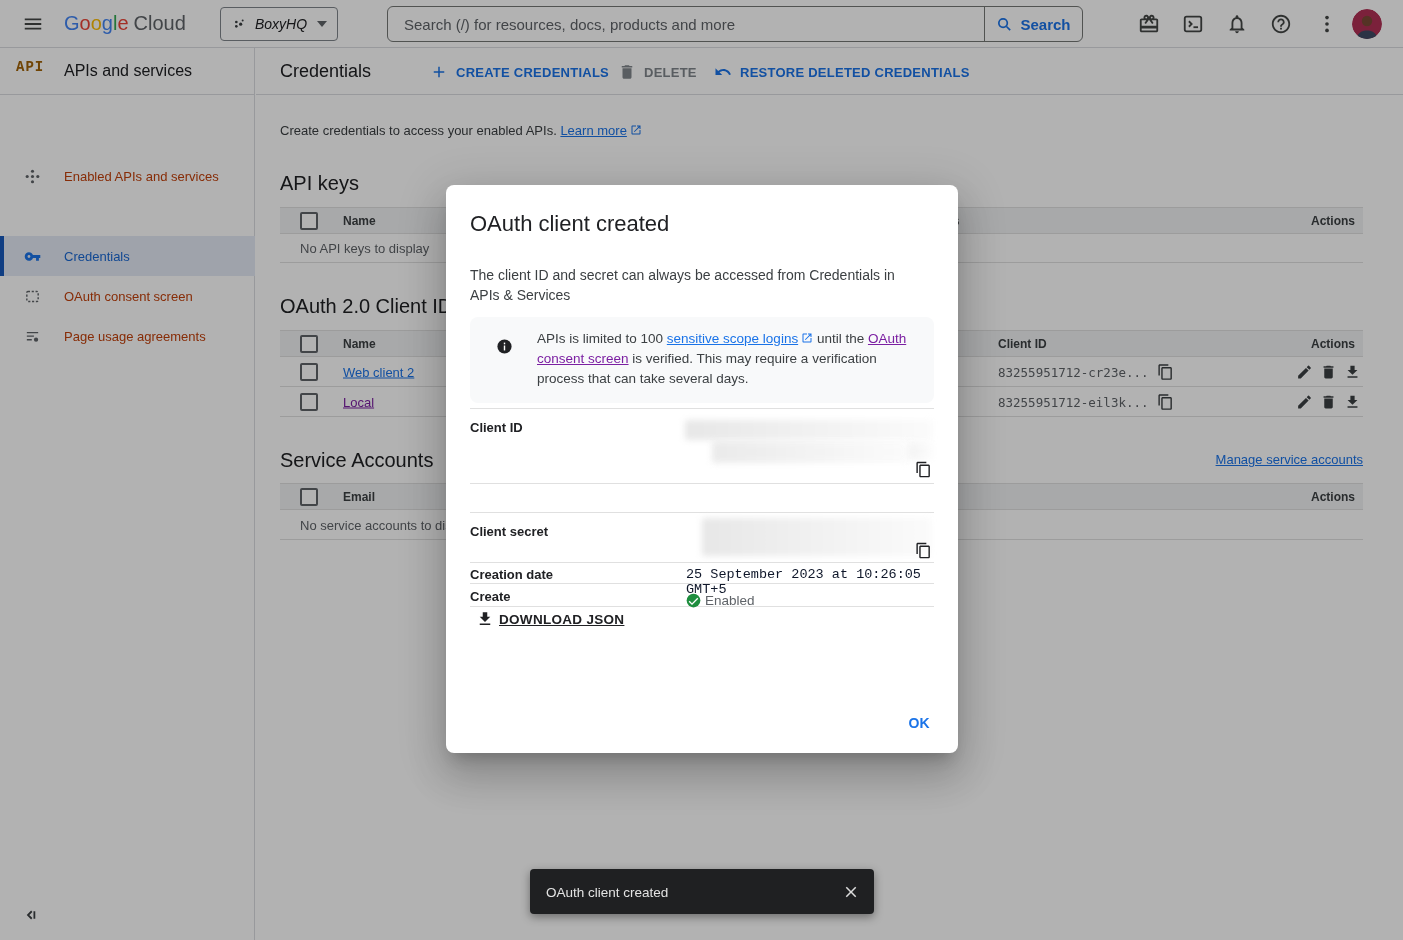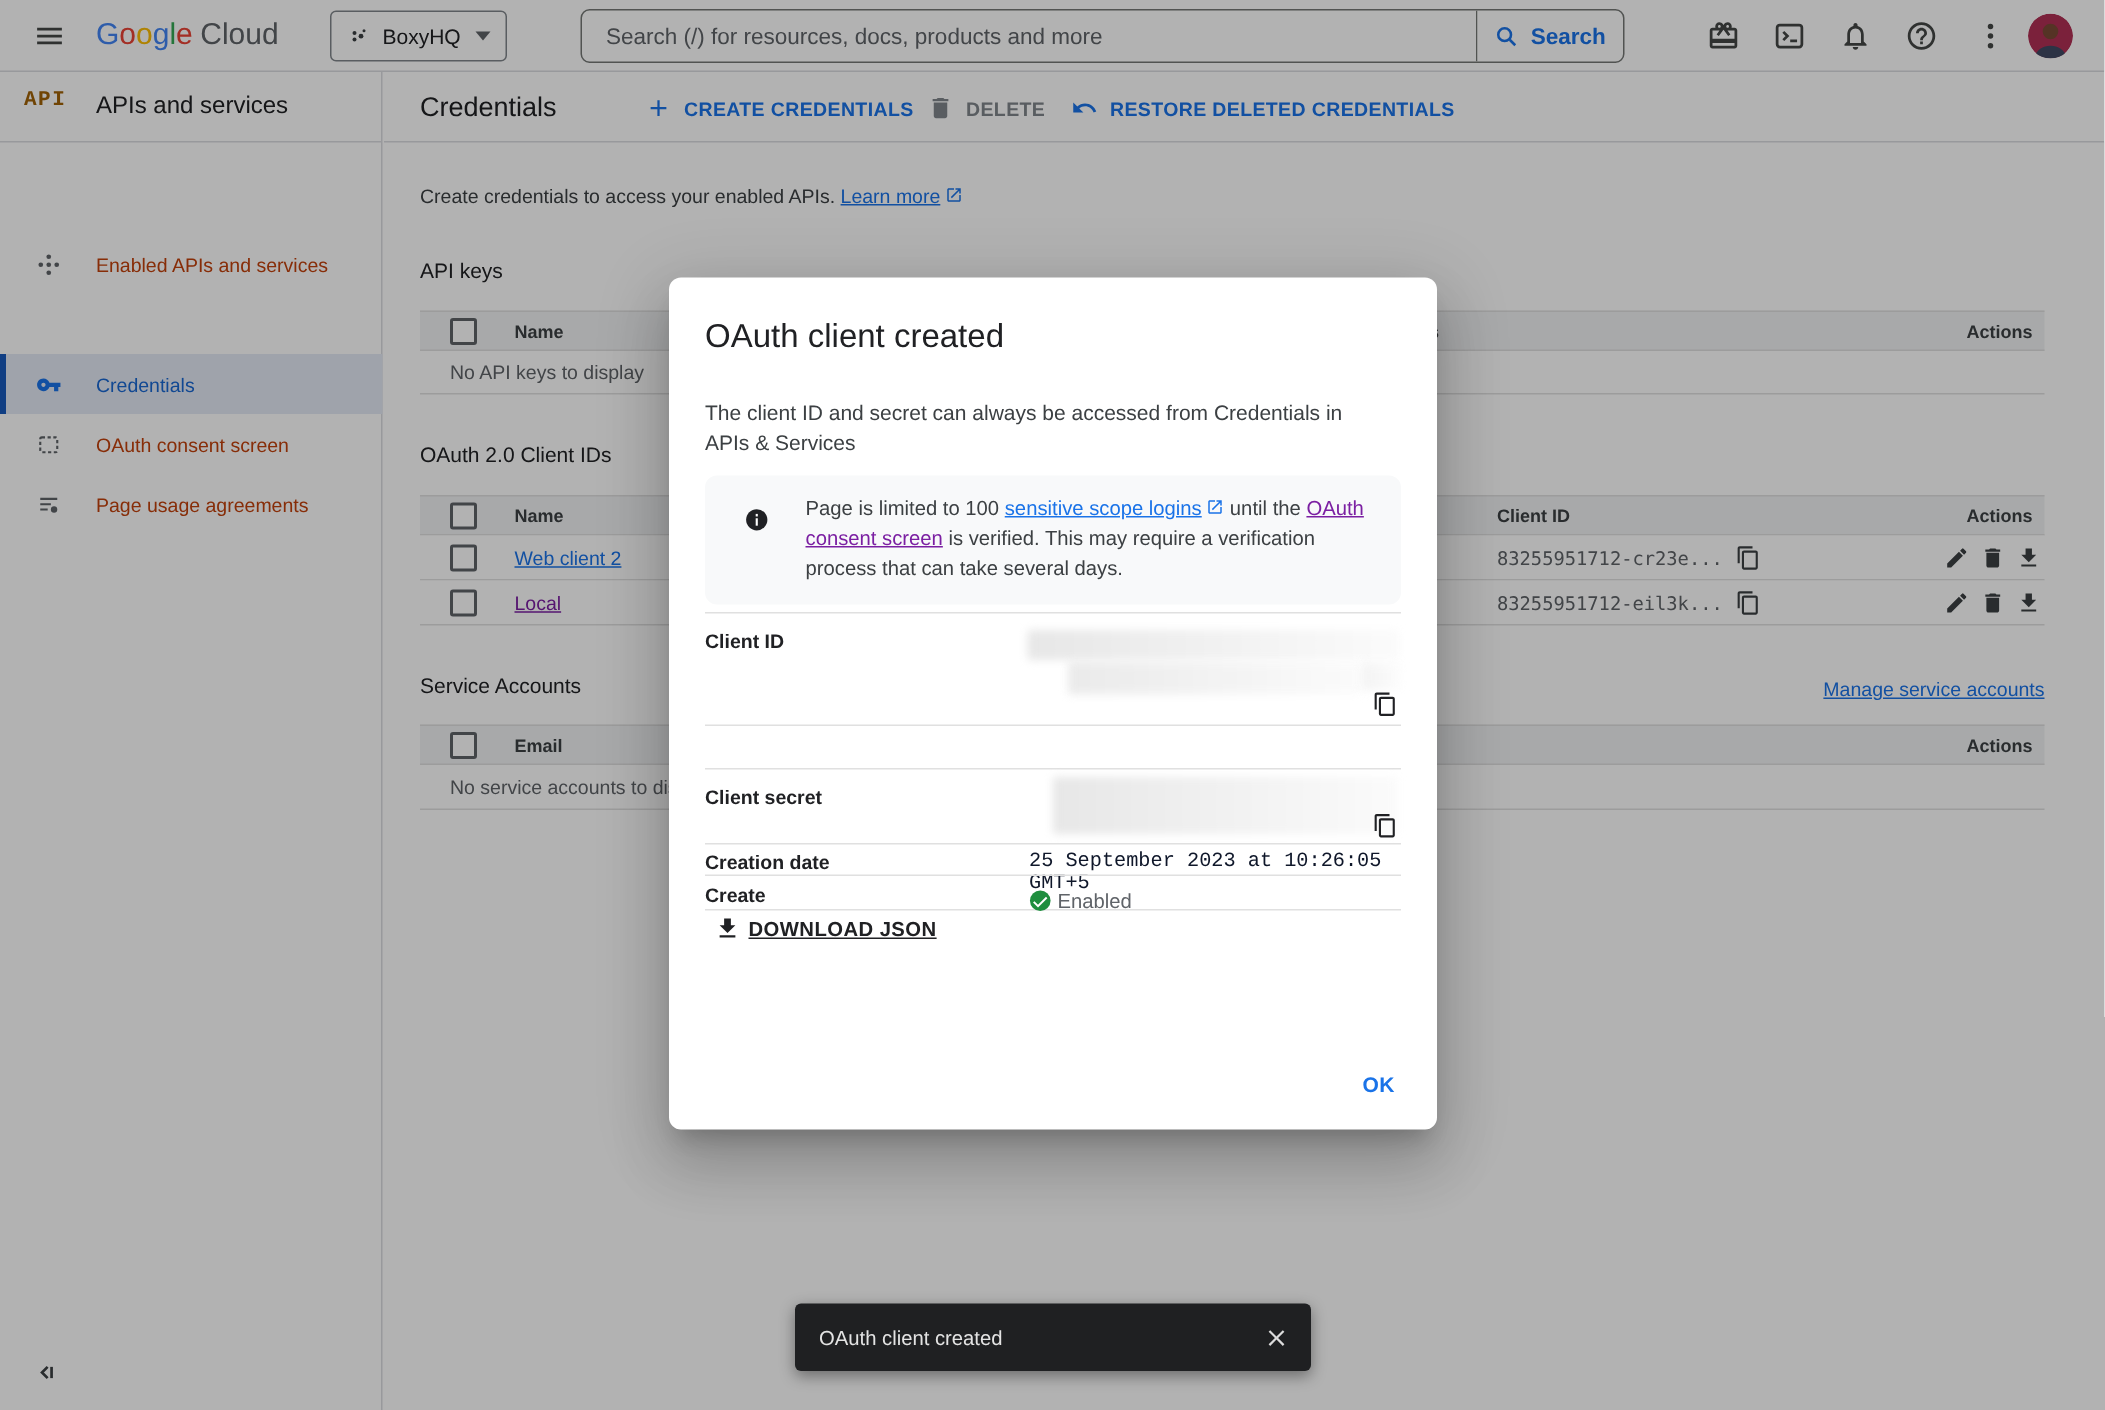--- a/index.html
+++ b/index.html
@@ -6,21 +6,21 @@
   html,body { width:1403px; height:940px; }
   body { font-family: "Liberation Sans", sans-serif; background:#fff; color:#202124; overflow:hidden; }
   .screen { position:relative; width:1403px; height:940px; background:#fff; overflow:hidden; }
 
   
   .topbar { position:absolute; left:0; top:0; width:1403px; height:48px; background:#fff; border-bottom:1px solid #dadce0; z-index:2; }
   .hamburger { position:absolute; left:22px; top:13px; width:22px; height:22px; cursor:pointer; color:#444746; }
   .brand { position:absolute; left:64px; top:12px; font-size:20px; letter-spacing:0; }
   .brand .cloud { color:#5f6368; margin-left:5px; }
   .g-b{color:#4285F4}.g-r{color:#EA4335}.g-y{color:#FBBC05}.g-g{color:#34A853}
-  .project-btn { position:absolute; left:220px; top:7px; height:34px; width:118px; border:1px solid #80868b; border-radius:4px; display:flex; align-items:center; padding:0 10px; gap:8px; background:#fff; cursor:pointer; }
+  .project-btn { position:absolute; left:220px; top:7px; height:34px; width:118px; border:1px solid #80868b; border-radius:4px; display:flex; align-items:center; padding:0 10px; gap:8px; background:#fff; cursor:pointer;font-style:italic; }
   .project-btn .plabel { font-size:14px; color:#202124; }
   .caret { width:0; height:0; border-left:5px solid transparent; border-right:5px solid transparent; border-top:6px solid #5f6368; margin-left:auto; }
   .searchbox { position:absolute; left:387px; top:6px; width:696px; height:36px; border:1px solid #747775; border-radius:6px; background:#fff; display:flex; }
   .searchbox input { flex:1; border:none; outline:none; background:transparent; padding:0 16px; font-size:15px; color:#202124; font-family:"Liberation Sans",sans-serif; }
   .searchbox input::placeholder { color:#5f6368; }
   .search-btn { width:98px; border-left:1px solid #747775; display:flex; align-items:center; justify-content:center; gap:7px; color:#1a73e8; font-size:15px; font-weight:bold; cursor:pointer; border-radius:0 5px 5px 0; }
   .tb-icon { position:absolute; top:13px; width:22px; height:22px; color:#444746; cursor:pointer; }
   .avatar { position:absolute; left:1352px; top:9px; width:30px; height:30px; border-radius:50%; overflow:hidden; cursor:pointer; }
 
   
@@ -44,21 +44,21 @@
   .hbtn { position:absolute; top:12px; height:24px; display:flex; align-items:center; gap:8px; font-size:13px; font-weight:bold; letter-spacing:.25px; cursor:pointer; }
   .hbtn.blue { color:#1a73e8; }
   .hbtn.disabled { color:#80868b; cursor:default; }
   .hbtn .bi { width:18px; height:18px; }
 
   .intro { position:absolute; left:24px; top:75px; font-size:13px; color:#3c4043; }
   .link { color:#1a73e8; text-decoration:underline; cursor:pointer; }
   .link-visited { color:#7b1fa2; text-decoration:underline; cursor:pointer; }
   .ext { display:inline-block; width:12px; height:12px; vertical-align:-1px; margin-left:3px; color:#1a73e8; }
 
-  .sec-title { position:absolute; left:24px; font-size:14px; color:#202124; }
+  .sec-title { position:absolute; left:24px; font-size:20px; color:#202124; }
   .gtable { position:absolute; left:24px; width:1083px; }
   .thead { position:relative; height:27px; background:#f1f3f4; border-top:1px solid #e0e0e0; border-bottom:1px solid #e0e0e0; font-size:12px; font-weight:bold; color:#3c4043; }
   .trow { position:relative; height:30px; border-bottom:1px solid #e0e0e0; font-size:13px; color:#202124; background:#fff; }
   .cb { position:absolute; left:20px; top:50%; transform:translateY(-50%); width:18px; height:18px; border:2px solid #5f6368; border-radius:2px; background:#fff; cursor:pointer; }
   .cell-name { position:absolute; left:63px; top:50%; transform:translateY(-50%); }
   .cell-right { position:absolute; right:8px; top:50%; transform:translateY(-50%); }
   .mono { font-family:"DejaVu Sans Mono", monospace; font-size:12.5px; color:#5f6368; }
   .empty-row { position:relative; height:29px; border-bottom:1px solid #e0e0e0; font-size:13px; color:#5f6368; }
   .empty-row span { position:absolute; left:20px; top:50%; transform:translateY(-50%); }
   .icon-btn { width:17px; height:17px; color:#3c4043; cursor:pointer; display:inline-block; }
@@ -326,21 +326,21 @@
 
     <div class="notice">
       <span class="ni">
         <svg viewBox="0 0 24 24">
             <circle cx="12" cy="12" r="10" fill="#202124"></circle>
             <rect x="11" y="6.5" width="2" height="2.4" fill="#fff"></rect>
             <rect x="11" y="10.6" width="2" height="7" fill="#fff"></rect>
           </svg>
       </span>
       <span class="ntext">
-        <span>Page is limited to 100 </span><span class="link">sensitive scope logins</span><span class="ext"><svg viewBox="0 0 24 24" fill="currentColor">
+        <span>APIs is limited to 100 </span><span class="link">sensitive scope logins</span><span class="ext"><svg viewBox="0 0 24 24" fill="currentColor">
               <path d="M19 19H5V5h7V3H5c-1.11 0-2 .9-2 2v14c0 1.1.89 2 2 2h14c1.1 0 2-.9 2-2v-7h-2v7zM14 3v2h3.59l-9.83 9.83 1.41 1.41L19 6.41V10h2V3h-7z"></path>
             </svg></span><span> until the </span><span class="link-visited">OAuth consent screen</span><span> is verified. This may require a verification process that can take several days.</span>
       </span>
     </div>
 
     <div class="drow" style="top:223px;height:75px">
       <span class="dlabel">Client ID</span>
       <span class="redact" style="left:215px;top:11px;width:248px;height:20px"></span>
       <span class="redact" style="left:242px;top:32px;width:196px;height:22px;opacity:.85"></span>
       <span class="redact" style="left:438px;top:33px;width:26px;height:18px;opacity:.5"></span>

